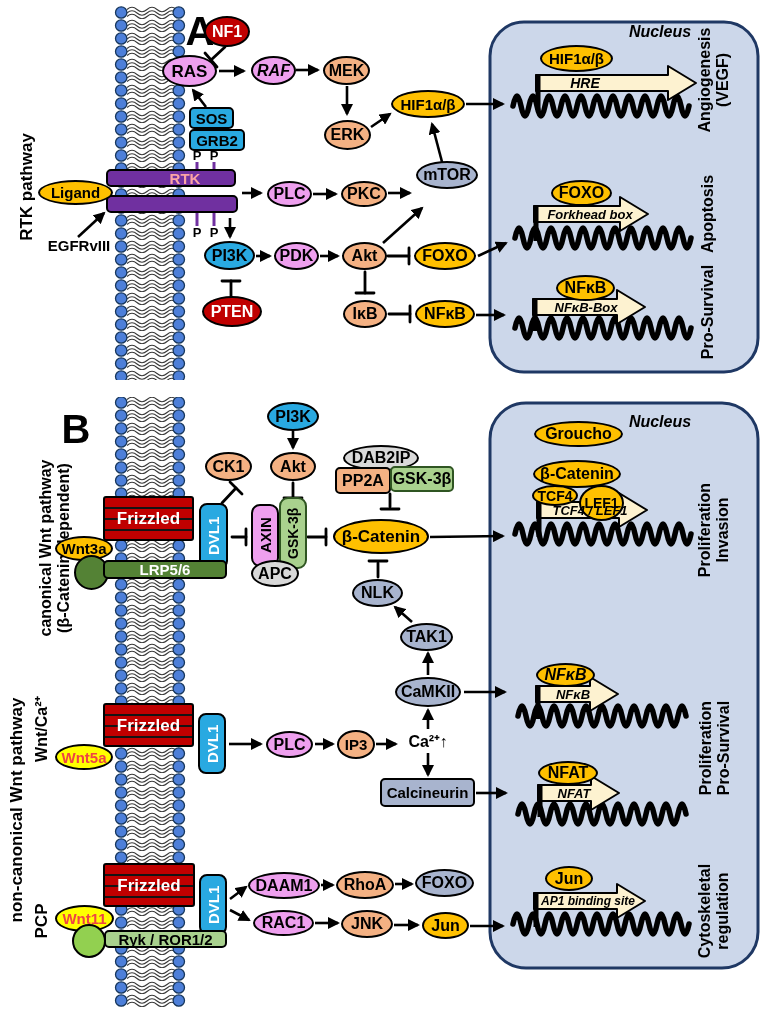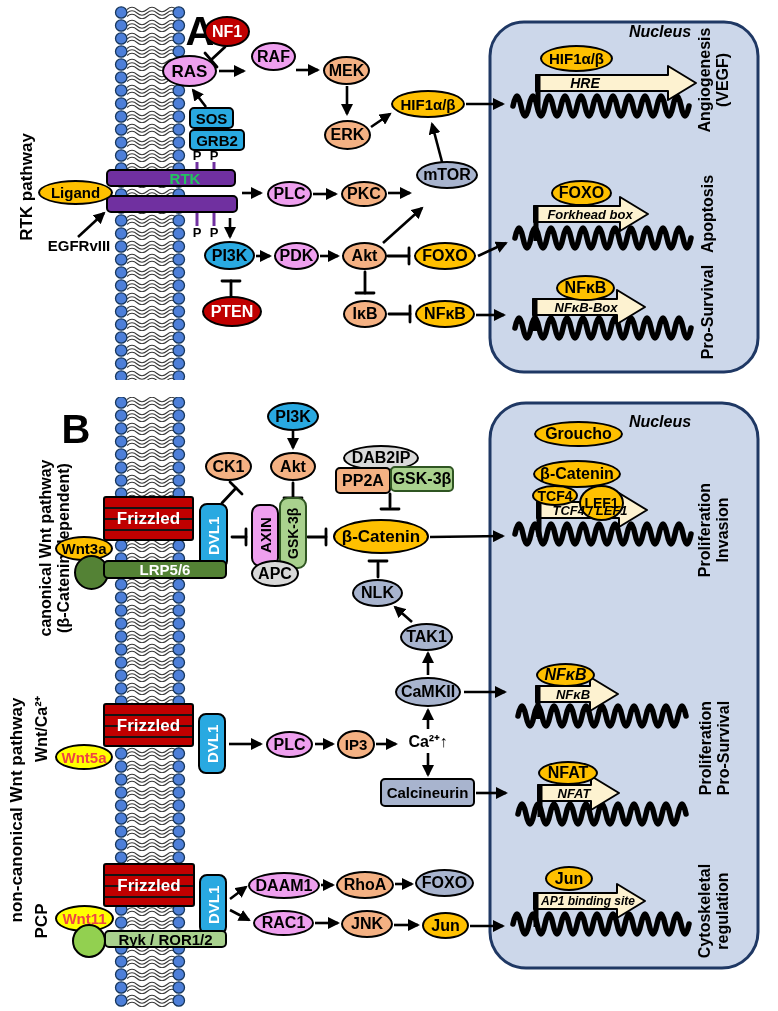--- a/index.html
+++ b/index.html
@@ -16,21 +16,21 @@
   .c-red{background:#c00000;color:#fff;}
   .c-pink{background:#ee9fee;color:#000;}
   .c-orange{background:#f4b183;color:#000;}
   .c-cyan{background:#29a9e1;color:#000;}
   .c-cyanw{background:#29a9e1;color:#fff;}
   .c-gold{background:#ffc000;color:#000;}
   .c-yellow{background:#ffff00;color:#ef4444;}
   .c-slate{background:#a8b4ce;color:#000;}
   .c-gray{background:#d9d9d9;color:#000;}
   .c-green{background:#a9d18e;color:#000;border-color:#2f5522;}
-  .c-purple{background:#7030a0;color:#22c55e;padding-left:28px;}
+  .c-purple{background:#7030a0;color:#fca5a5;padding-left:28px;}
   .c-dgreen{background:#548235;color:#fff;}
   .frz{background:repeating-linear-gradient(180deg,#c00000 0 9px,#141414 9px 11px);
        color:#fff;border:2px solid #000;border-radius:3px;font-size:17px;}
   .lbl{position:absolute;font-weight:bold;color:#000;display:flex;align-items:center;
        justify-content:center;text-align:center;line-height:1.15;z-index:2;
        font-family:"Liberation Sans",sans-serif;}
   .r90{transform:rotate(-90deg);transform-origin:center;}
   .plbl{position:absolute;font-weight:bold;font-style:italic;color:#000;display:flex;
         align-items:center;justify-content:center;z-index:3;font-family:"Liberation Sans",sans-serif;}
 </style>
@@ -173,21 +173,21 @@
 <div class="lbl r90" style="left:-60px;top:527px;width:230px;height:42px;font-size:16px;">
   <span><span>canonical Wnt pathway</span><br>
   <span>(β-Catenin dependent)</span></span>
 </div>
 <div class="lbl r90" style="left:-13px;top:720px;width:110px;height:18px;font-size:16px;">Wnt/Ca²⁺</div>
 <div class="lbl r90" style="left:-143px;top:801px;width:320px;height:18px;font-size:17px;">non-canonical Wnt pathway</div>
 <div class="lbl r90" style="left:12px;top:912px;width:60px;height:18px;font-size:17px;">PCP</div>
 
 <div class="n el c-red" style="left:204px;top:16px;width:46px;height:31px;">NF1</div>
 <div class="n el c-pink" style="left:162px;top:55px;width:55px;height:32px;font-size:17px;">RAS</div>
-<div class="n el c-pink" style="left:251px;top:42px;width:45px;height:29px;">RAF</div>
+<div class="n el c-pink" style="left:251px;top:56px;width:45px;height:29px;font-style:italic;">RAF</div>
 <div class="n el c-orange" style="left:323px;top:56px;width:47px;height:29px;">MEK</div>
 <div class="n el c-orange" style="left:324px;top:120px;width:47px;height:30px;">ERK</div>
 <div class="n rr c-cyan" style="left:189px;top:107px;width:45px;height:22px;font-size:15px;">SOS</div>
 <div class="n rr c-cyan" style="left:189px;top:129px;width:56px;height:22px;font-size:15px;">GRB2</div>
 <div class="lbl" style="left:191px;top:149px;width:12px;height:14px;font-size:13px;">P</div>
 <div class="lbl" style="left:208px;top:149px;width:12px;height:14px;font-size:13px;">P</div>
 <div class="n rr c-purple" style="left:106px;top:169px;width:130px;height:18px;font-size:15px;">RTK</div>
 <div class="n rr c-purple" style="left:106px;top:195px;width:132px;height:18px;"></div>
 <div class="lbl" style="left:191px;top:226px;width:12px;height:14px;font-size:13px;">P</div>
 <div class="lbl" style="left:208px;top:226px;width:12px;height:14px;font-size:13px;">P</div>

